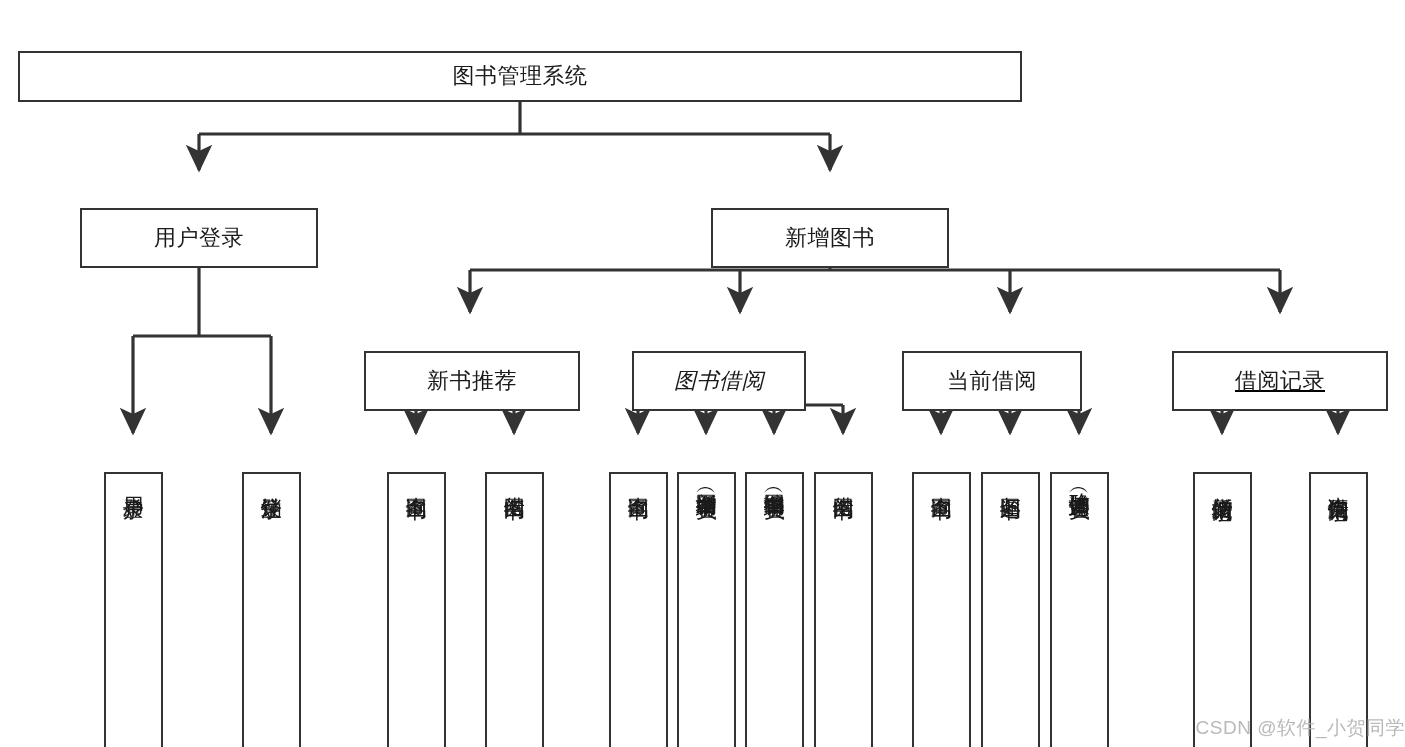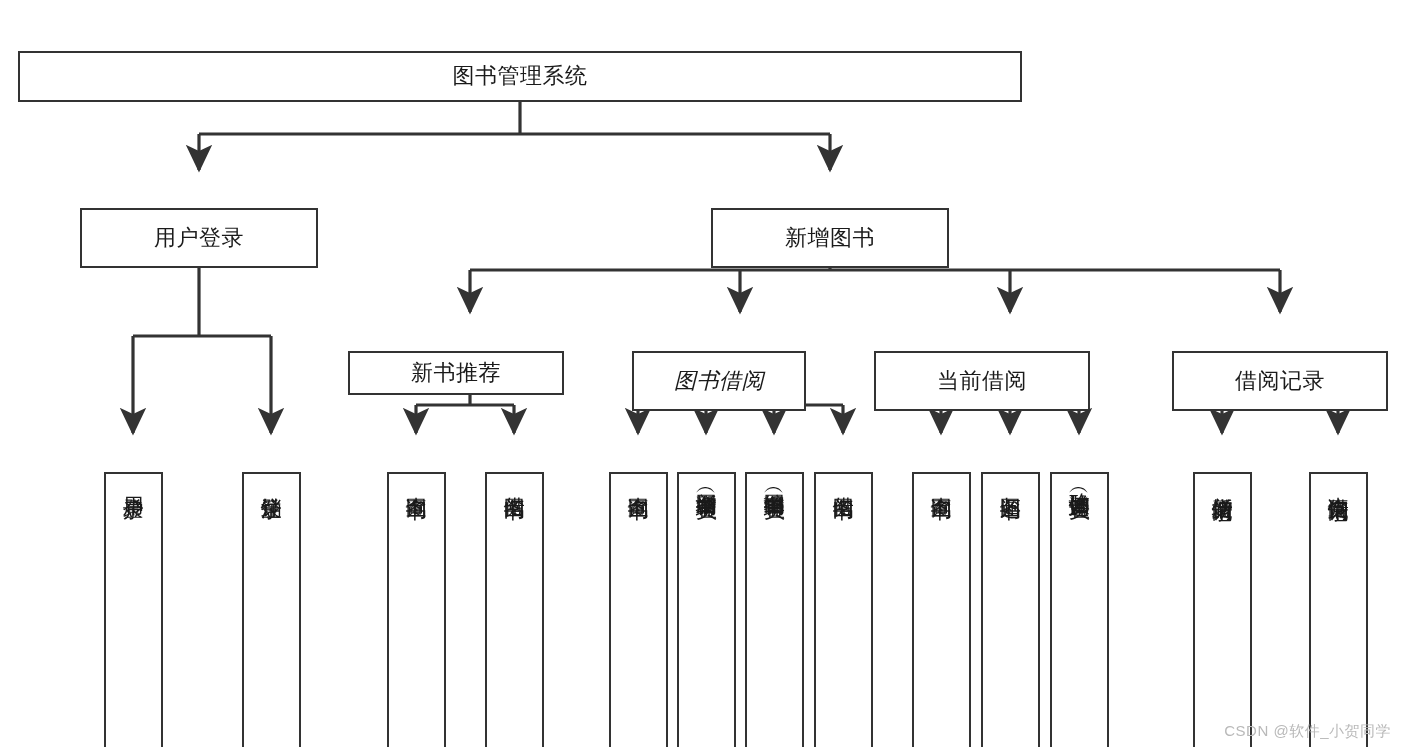--- a/index.html
+++ b/index.html
@@ -55,23 +55,23 @@
   .leaf-box {
     align-items: flex-start;
     justify-content: center;
     padding-top: 6px;
   }
   .leaf-box.tall-text {
     padding-top: 2px;
   }
   #watermark {
     position: absolute;
-    right: 14px;
+    right: 0;
     bottom: 6px;
-    font-size: 15px;
+    font-size: 19px;
     color: #b9b9b9;
     letter-spacing: 0.5px;
     white-space: nowrap;
     pointer-events: none;
   }
 </style>
 </head>
 <body>
 
 <div id="diagram-root">
@@ -133,30 +133,30 @@
     <span class="node-label-h">图书管理系统</span>
   </div>
 
   <div class="node-box" style="left:80px; top:172px; width:238px; height:60px;">
     <span class="node-label-h">用户登录</span>
   </div>
   <div class="node-box" style="left:711px; top:172px; width:238px; height:60px;">
     <span class="node-label-h">新增图书</span>
   </div>
 
-  <div class="node-box" style="left:348px; top:315px; width:216px; height:44px;">
+  <div class="node-box" style="left:364px; top:315px; width:216px; height:60px;">
     <span class="node-label-h">新书推荐</span>
   </div>
   <div class="node-box" style="left:632px; top:315px; width:174px; height:60px;font-style:italic;">
     <span class="node-label-h">图书借阅</span>
   </div>
-  <div class="node-box" style="left:874px; top:315px; width:216px; height:60px;">
+  <div class="node-box" style="left:902px; top:315px; width:180px; height:60px;">
     <span class="node-label-h">当前借阅</span>
   </div>
-  <div class="node-box" style="left:1172px; top:315px; width:216px; height:60px;">
+  <div class="node-box" style="left:1172px; top:315px; width:216px; height:60px;text-decoration:underline;">
     <span class="node-label-h">借阅记录</span>
   </div>
 
   <div class="node-box leaf-box" style="left:104px; top:436px; width:59px; height:298px;">
     <span class="node-label-v">用户登录</span>
   </div>
   <div class="node-box leaf-box" style="left:242px; top:436px; width:59px; height:298px;">
     <span class="node-label-v">注销登录</span>
   </div>
 

